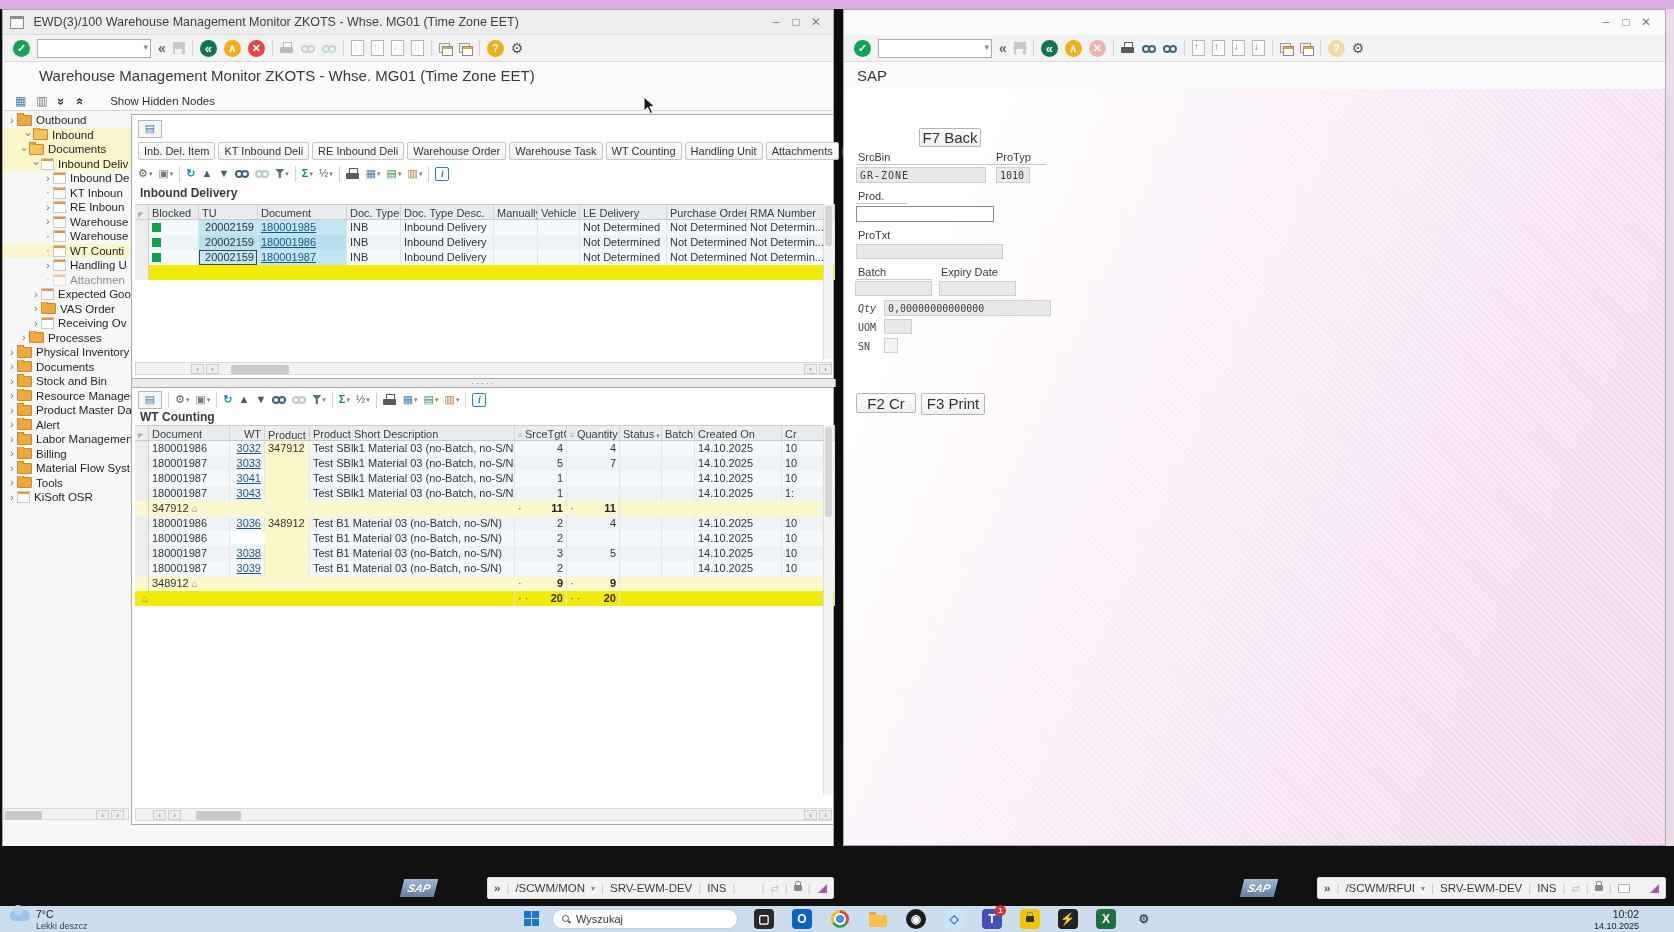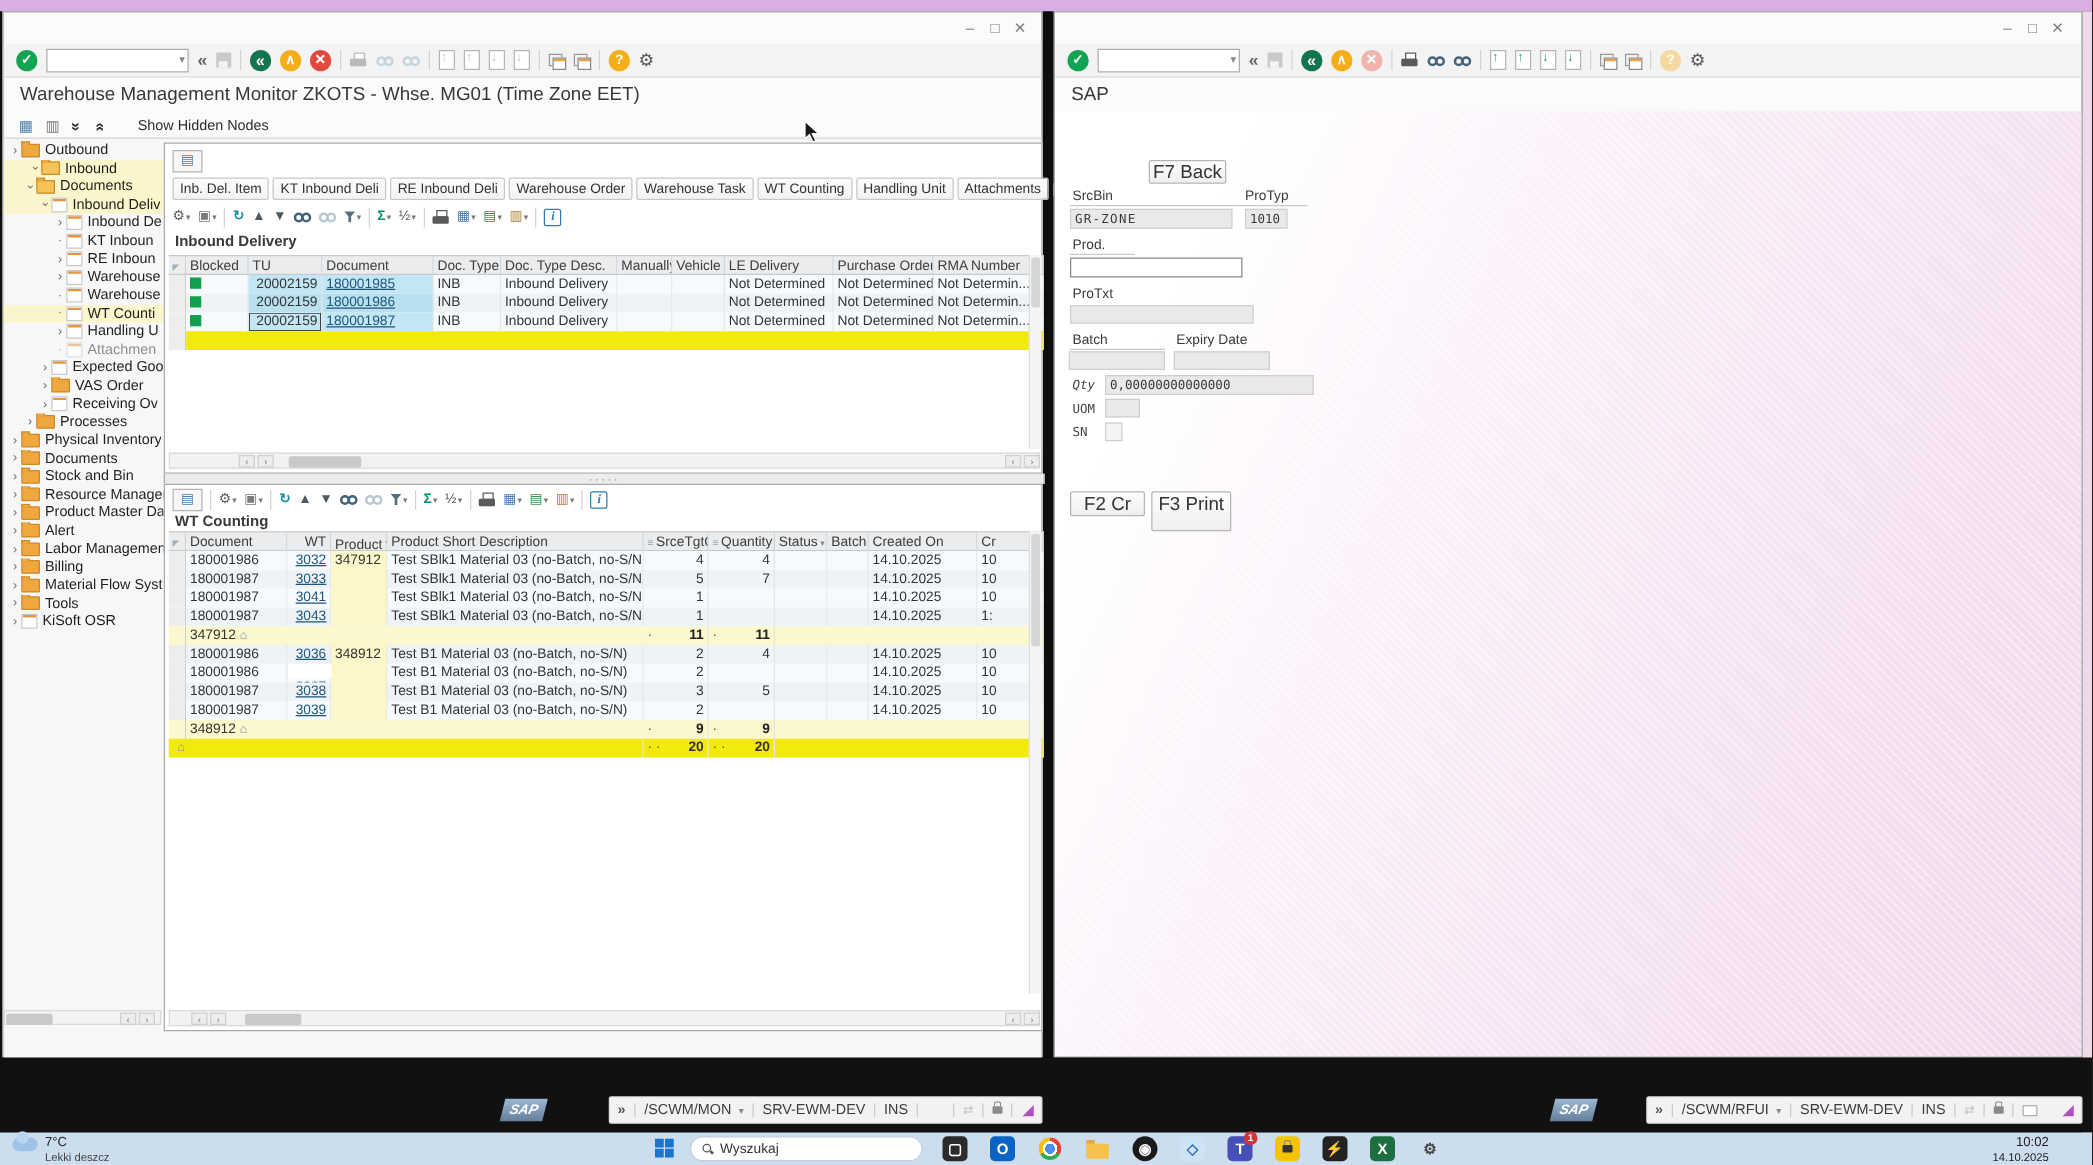--- a/index.html
+++ b/index.html
@@ -161,20 +161,24 @@
   .cursor{pointer-events:none;}
 </style>
 </head>
 <body>
 
 <div id="screen">
   <div class="abs" id="backdrop-top"></div>
   <div class="abs" id="backdrop-right"></div>
 
   <div class="abs win" id="left-win" style="left:2px;top:9px;width:832px;height:837px;">
+    <div class="abs titlebar">
+      <span class="win-ico"></span>
+      <span>EWD(3)/100 Warehouse Management Monitor ZKOTS - Whse. MG01 (Time Zone EET)</span>
+    </div>
     <div class="win-controls" style="right:10px;">
       <span class="wc">–</span>
       <span class="wc">□</span>
       <span class="wc">✕</span>
     </div>
     <div class="abs systoolbar lw-mut" id="lw-toolbar">
         <div class="circ c-green">✓</div>
         <div class="cmdfield">
           <span class="dd">▾</span>
         </div>
@@ -201,21 +205,21 @@
         <div class="pageico pg-mut">
           <span>↓</span>
         </div>
         <div class="sep"></div>
         <div class="sess"></div>
         <div class="sess"></div>
         <div class="sep"></div>
         <div class="circ c-orange">?</div>
         <div class="gearg">⚙</div>
       </div>
-    <div class="abs screen-title" style="top:53px;">Warehouse Management Monitor ZKOTS - Whse. MG01 (Time Zone EET)</div>
+    <div class="abs screen-title" style="top:53px;margin-left:23px;">Warehouse Management Monitor ZKOTS - Whse. MG01 (Time Zone EET)</div>
     <div class="abs apptoolbar" style="top:80px;">
       <span class="glyphico" style="color:#4a7fae;">▦</span>
       <span class="glyphico" style="color:#777;">▥</span>
       <span class="chev2" style="transform:rotate(90deg);">»</span>
       <span class="chev2" style="transform:rotate(-90deg);">»</span>
       <span style="font-size:11.5px;color:#2e2e2e;margin-left:18px;">Show Hidden Nodes</span>
     </div>
     <div class="abs content" style="top:100px;height:736px;">
       <div class="abs" id="tree" style="left:0;top:2px;width:128px;height:694px;overflow:hidden;">
           <div class="tnode" style="top: 0px; padding-left: 4px;">
@@ -767,21 +771,21 @@
     <div class="labline" style="left:12px;top:269px;width:76px;"></div>
     <input class="ffield" style="left: 11px; top: 271px; width: 77px; height: 15px;" readonly="" value="">
     <input class="ffield" style="left: 95px; top: 271px; width: 77px; height: 15px;" readonly="" value="">
     <div class="flabel fmono" style="left:14px;top:293px;font-style:italic;">Qty</div>
     <input class="ffield" style="left: 40px; top: 290px; width: 167px; height: 16px;" readonly="" value="0,00000000000000">
     <div class="flabel fmono" style="left:14px;top:312px;">UOM</div>
     <input class="ffield" style="left: 40px; top: 309px; width: 28px; height: 15px;" readonly="" value="">
     <div class="flabel fmono" style="left:14px;top:331px;">SN</div>
     <input class="ffield" style="left: 40px; top: 328px; width: 14px; height: 15px; background: rgb(244, 244, 244);" readonly="" value="">
     <div class="abs sapbtn" style="left:12px;top:383px;width:60px;height:20px;line-height:19px;">F2 Cr</div>
-    <div class="abs sapbtn" style="left:77px;top:383px;width:64px;height:32px;line-height:19px;">F3 Print</div>
+    <div class="abs sapbtn" style="left:77px;top:383px;width:64px;height:22px;line-height:19px;">F3 Print</div>
   </div>
 
   <div class="abs" style="left:0;top:846px;width:1674px;height:60px;background:#111;"></div>
 
   <div class="saplogo" style="left:402px;top:879px;">SAP</div>
   <div class="statusbar" style="left:487px;top:877px;width:347px;">
     <span class="ovf">»</span>
     <span class="sp">|</span>
     <span>/SCWM/MON</span>
     <span class="ddv">▾</span>

